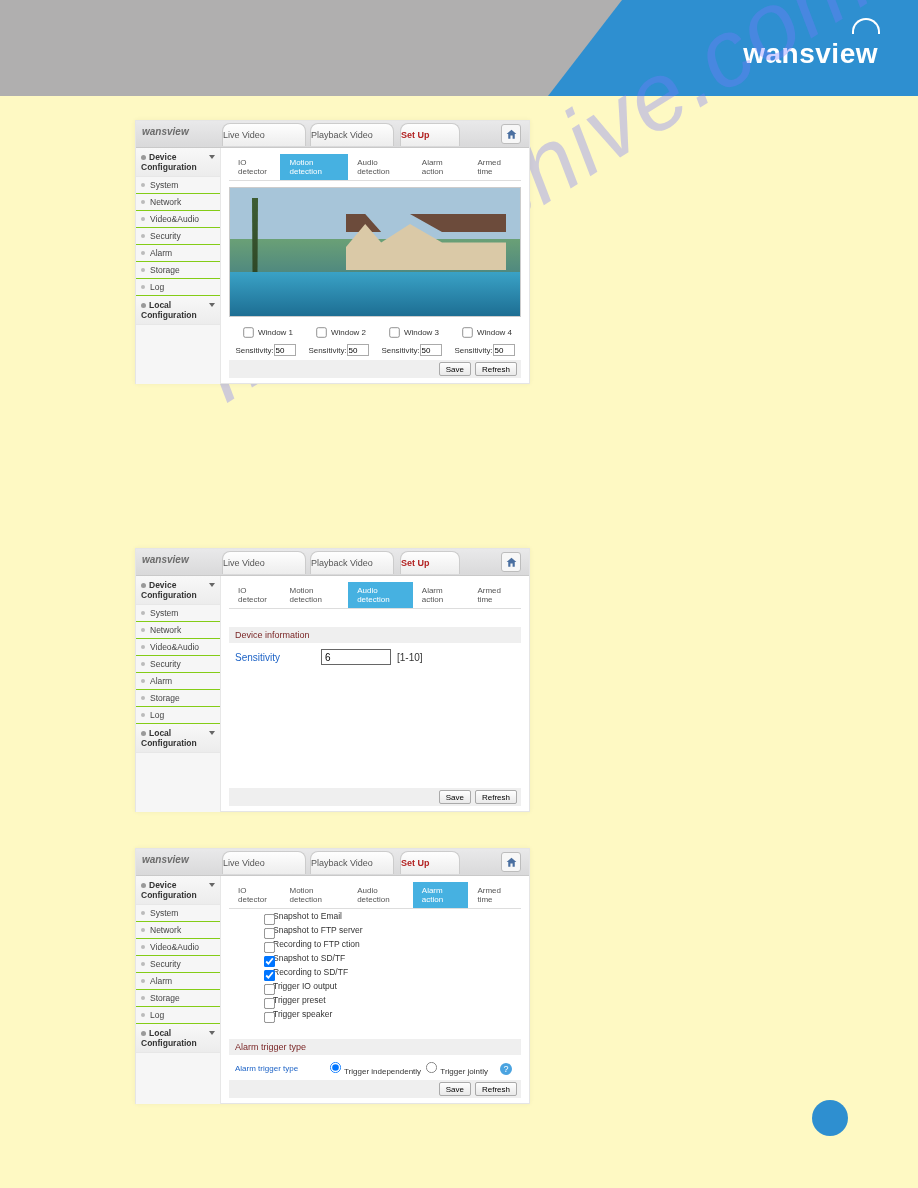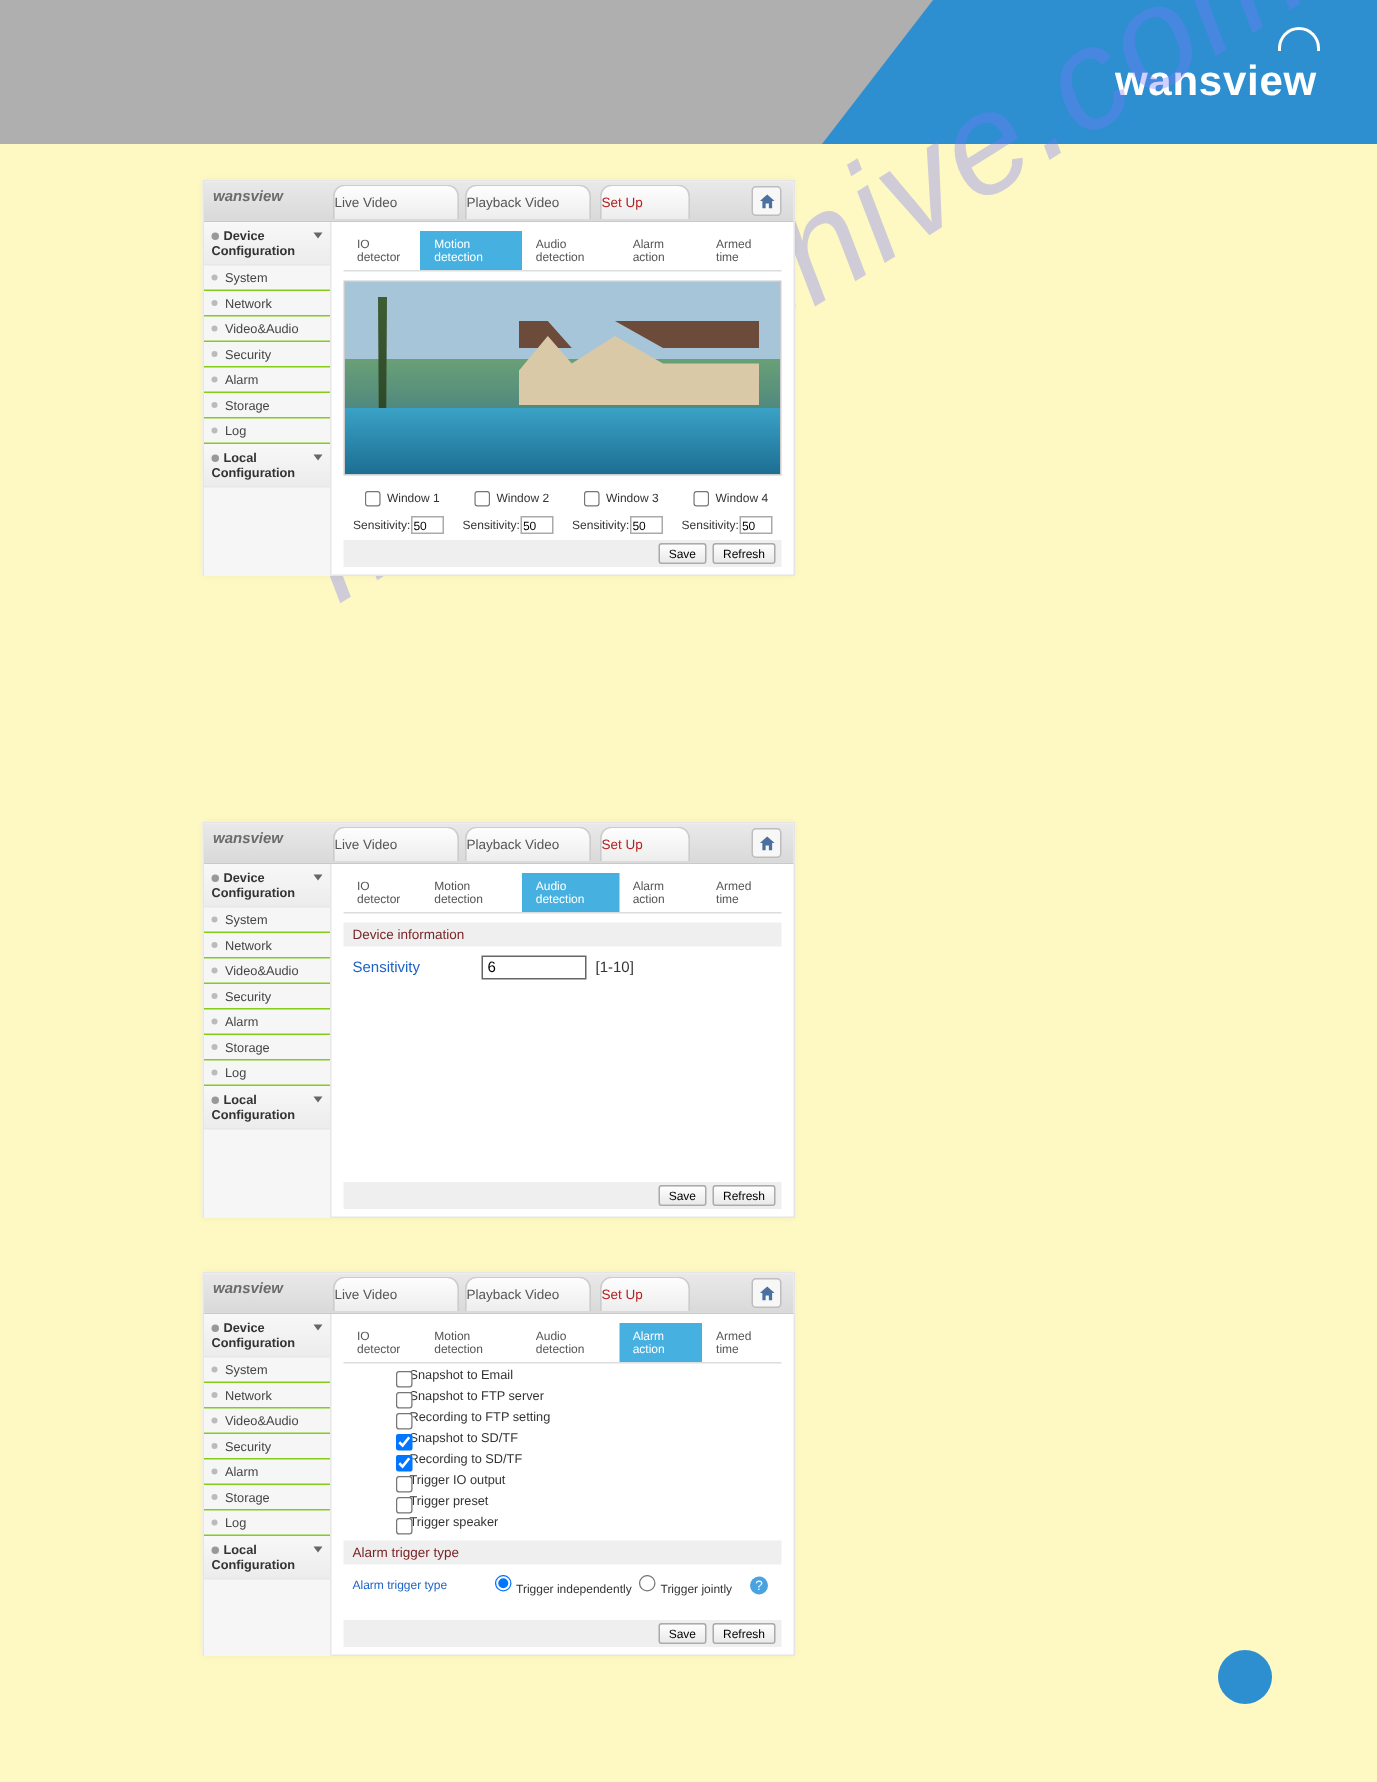--- a/index.html
+++ b/index.html
@@ -16,21 +16,21 @@
 
 .panel{position:absolute;left:135px;width:393px;background:#fff;border:1px solid #e5e5e5;box-shadow:0 0 5px rgba(0,0,0,.05)}
 .p1{top:120px;height:262px}
 .p2{top:548px;height:262px}
 .p3{top:848px;height:254px}
 
 
 .phead{position:relative;height:26px;background:linear-gradient(#e9e9ea,#d9d9da);border-bottom:1px solid #c9c9c9}
 .phead .logo{position:absolute;left:6px;top:5px;font-size:10px;font-style:italic;font-weight:700;color:#6b6b6b}
 .phead .tab{position:absolute;top:2px;height:22px;line-height:22px;font-size:9px;color:#555;text-align:left;background:linear-gradient(#fefefe,#ededed);border:1px solid #ccc;border-bottom:none;border-radius:8px 8px 0 0}
-.phead .tab.active{color:#b22222;font-weight:400}
+.phead .tab.active{color:#b22222;font-weight:700}
 .phead .t1{left:86px;width:82px}
 .phead .t2{left:174px;width:82px}
 .phead .t3{left:264px;width:58px}
 .phead .home{position:absolute;right:8px;top:3px;width:18px;height:18px;border:1px solid #bdbdbd;border-radius:3px;background:#f7f7f7;display:flex;align-items:center;justify-content:center}
 .phead .home svg{width:13px;height:13px}
 
 .pbody{display:flex;height:calc(100% - 26px)}
 .side{width:84px;background:#f6f6f6;border-right:1px solid #e7e7e7}
 .side .grp{padding:4px 5px;font-size:8.5px;font-weight:700;color:#333;border-bottom:1px solid #e7e7e7;background:linear-gradient(#f8f8f8,#ececec);position:relative}
 .side .grp:after{content:"";position:absolute;right:5px;top:7px;width:0;height:0;border-left:3px solid transparent;border-right:3px solid transparent;border-top:4px solid #666}
@@ -53,21 +53,21 @@
 .wincell{flex:1;text-align:center}
 .wincell input[type=checkbox]{transform:scale(.8);vertical-align:middle}
 .sensrow{display:flex;margin-top:2px;font-size:8px}
 .sensrow .sc{flex:1;text-align:center}
 .sensrow input{width:18px;height:10px;font-size:8px;border:1px solid #aaa;padding:0 1px}
 
 .btnbar{position:absolute;left:8px;right:8px;bottom:6px;height:18px;background:#efefef;display:flex;justify-content:flex-end;align-items:center;gap:4px;padding-right:4px}
 .btnbar button{font-size:8px;height:14px;padding:0 6px;border:1px solid #aaa;background:linear-gradient(#fefefe,#e9e9e9);border-radius:2px}
 
 
-.sec-title{background:#efefef;font-size:9px;color:#7a2626;padding:3px 6px;margin-top:6px}
+.sec-title{background:#efefef;font-size:9px;color:#7a2626;padding:3px 6px;margin-top:18px}
 .frow{display:flex;align-items:center;font-size:10px;padding:6px 6px;color:#1d63c6}
 .frow .lab{width:86px}
 .frow .val{color:#333}
 .frow input[type=radio]{transform:scale(.9);margin:0 3px 0 6px}
 .frow input[type=text]{width:62px;height:14px;border:1px solid #666;font-size:10px;padding:0 3px}
 .frow .hint{margin-left:6px;color:#333}
 
 
 .chkline{font-size:8.5px;color:#333;padding:2px 6px 2px 44px;position:relative}
 .chkline input{position:absolute;left:30px;top:1px;transform:scale(.85)}
@@ -223,21 +223,21 @@
         <div class="subtabs">
           <div class="st">IO detector</div>
           <div class="st">Motion detection</div>
           <div class="st">Audio detection</div>
           <div class="st active">Alarm action</div>
           <div class="st">Armed time</div>
         </div>
         <div id="chklist">
             <div class="chkline"><input type="checkbox" style=""><span>Snapshot to Email</span></div>
             <div class="chkline"><input type="checkbox" style=""><span>Snapshot to FTP server</span></div>
-            <div class="chkline"><input type="checkbox" style=""><span>Recording to FTP setting</span></div>
+            <div class="chkline"><input type="checkbox" style=""><span>Recording to FTP ction</span></div>
             <div class="chkline"><input type="checkbox" checked="" style=""><span>Snapshot to SD/TF</span></div>
             <div class="chkline"><input type="checkbox" checked="" style=""><span>Recording to SD/TF</span></div>
             <div class="chkline"><input type="checkbox" style=""><span>Trigger IO output</span></div>
             <div class="chkline"><input type="checkbox" style=""><span>Trigger preset</span></div>
             <div class="chkline"><input type="checkbox" style=""><span>Trigger speaker</span></div>
           </div>
         <div class="sec-title">Alarm trigger type</div>
         <div class="trigrow">
           <span class="lab">Alarm trigger type</span>
           <span>

